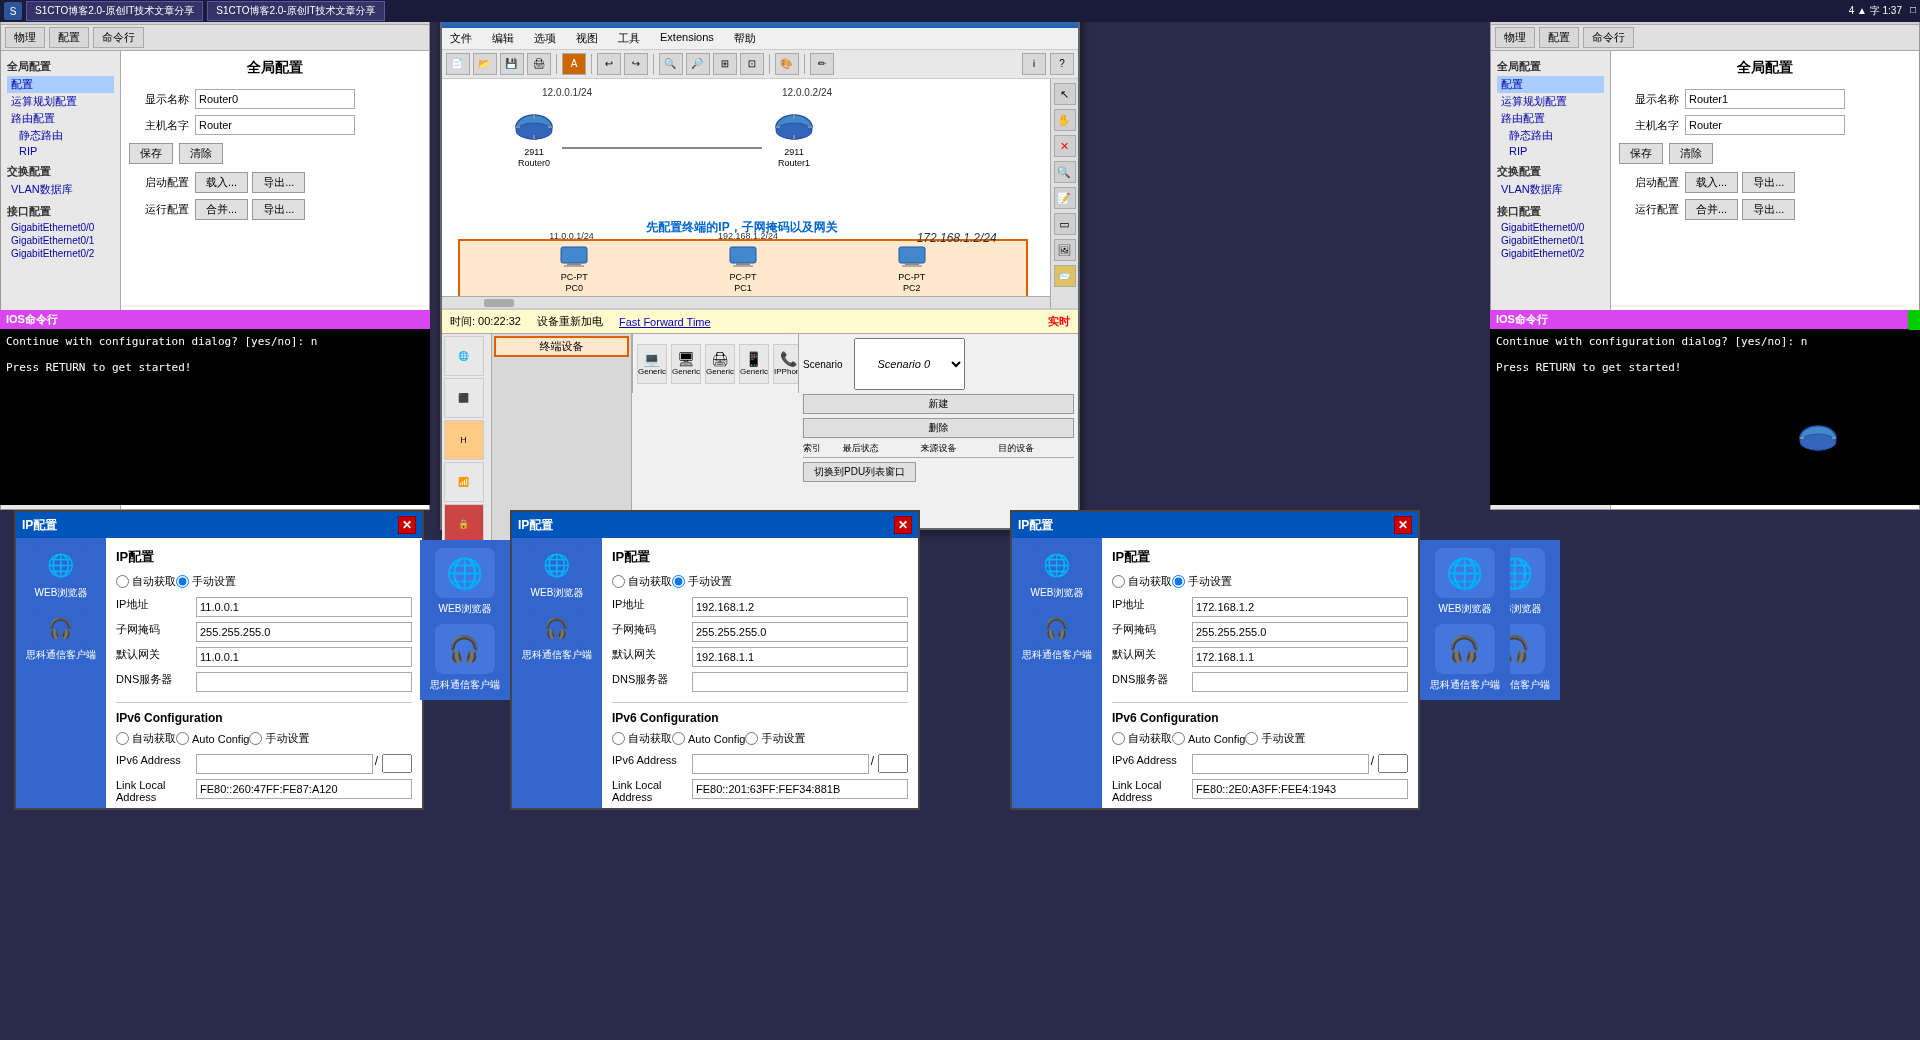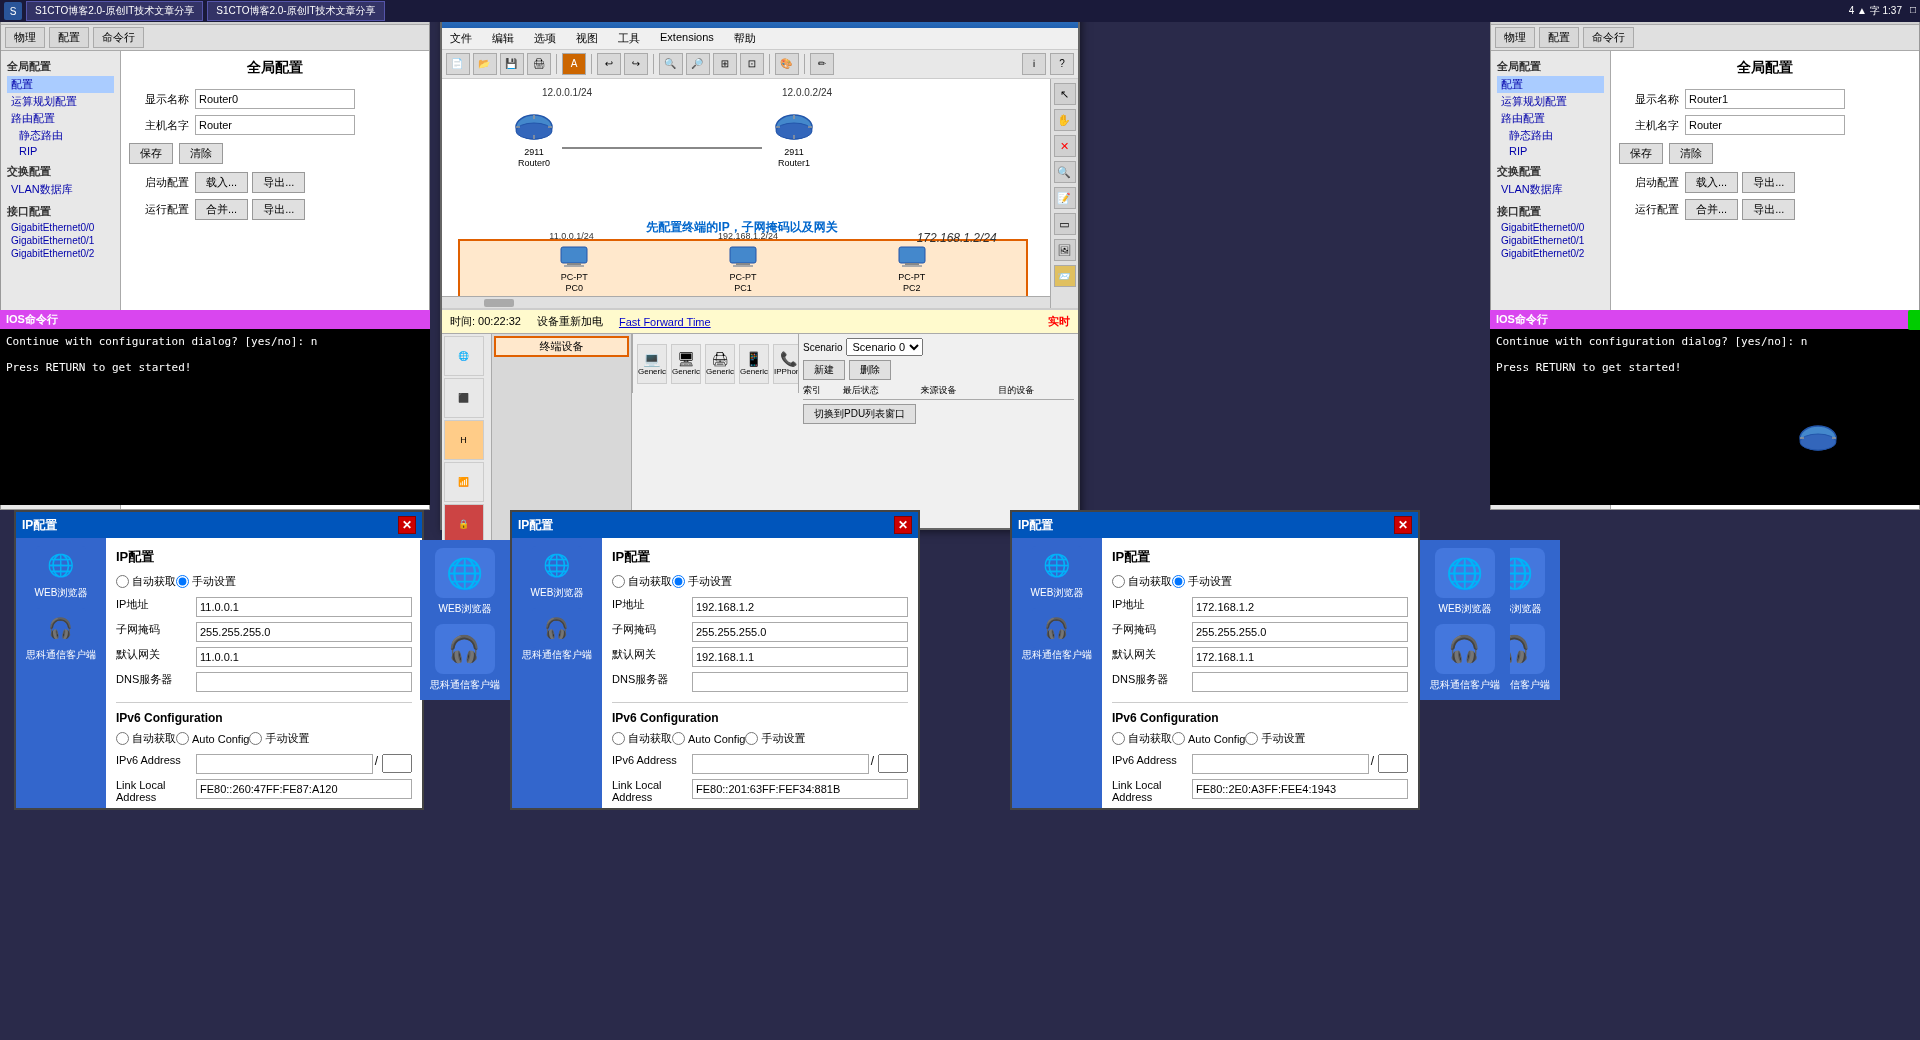--- a/index.html
+++ b/index.html
@@ -96,21 +96,21 @@
     }
     .status-realtime { margin-left: auto; font-weight: bold; color: red; }
     
     .cpt-device-panel {
       background: #f0f0f0; border-top: 1px solid #aaa;
       display: flex; height: 60px;
     }
     .device-icons { flex: 1; display: flex; align-items: center; padding: 4px; gap: 4px; overflow: hidden; }
     .dev-icon { width: 40px; height: 40px; border: 1px solid #ccc; background: #e8e8e8; display: flex; flex-direction: column; align-items: center; justify-content: center; cursor: pointer; font-size: 9px; text-align: center; }
     .scenario-panel { width: 280px; border-left: 1px solid #aaa; padding: 4px; font-size: 11px; }
-    .scenario-row { display: flex; align-items: center; gap: 4px; margin-bottom: 4px; }
+    .scenario-row { display: flex; align-items: center; gap: 12px; margin-bottom: 4px; }
 
     
     .router1-panel {
       position: absolute; right: 0; top: 0; width: 430px; height: 510px;
       background: #f0f0f0; border: 1px solid #999;
     }
 
     
     .pc-config {
       position: absolute; background: #f0f0f0; border: 2px solid #444;
@@ -415,25 +415,25 @@
       <div class="dev-icon">
         <div style="font-size:14px;">📞</div>
         <div style="font-size:8px;">IPPhone</div>
       </div>
 
     </div>
 
     <div class="scenario-panel">
       <div class="scenario-row">
         <span style="font-size:10px;">Scenario</span>
-        <select style="font-size:11px; padding:1px;">
+        <select style="font-size:11px; padding:18px;font-style:italic;">
           <option>Scenario 0</option>
         </select>
       </div>
-      <div style="display:flex; gap:4px; margin-bottom:4px;">
+      <div style="display:flex; gap:4px; margin-bottom:4px;flex-direction:column;">
         <button class="btn" style="font-size:10px;">新建</button>
         <button class="btn" style="font-size:10px;">删除</button>
       </div>
       <div style="display:flex; gap:2px; font-size:9px; border-bottom:1px solid #aaa; padding-bottom:2px;">
         <span style="flex:0.5;">索引</span>
         <span style="flex:1;">最后状态</span>
         <span style="flex:1;">来源设备</span>
         <span style="flex:1;">目的设备</span>
       </div>
       <button class="btn" style="font-size:10px; margin-top:4px;">切换到PDU列表窗口</button>

